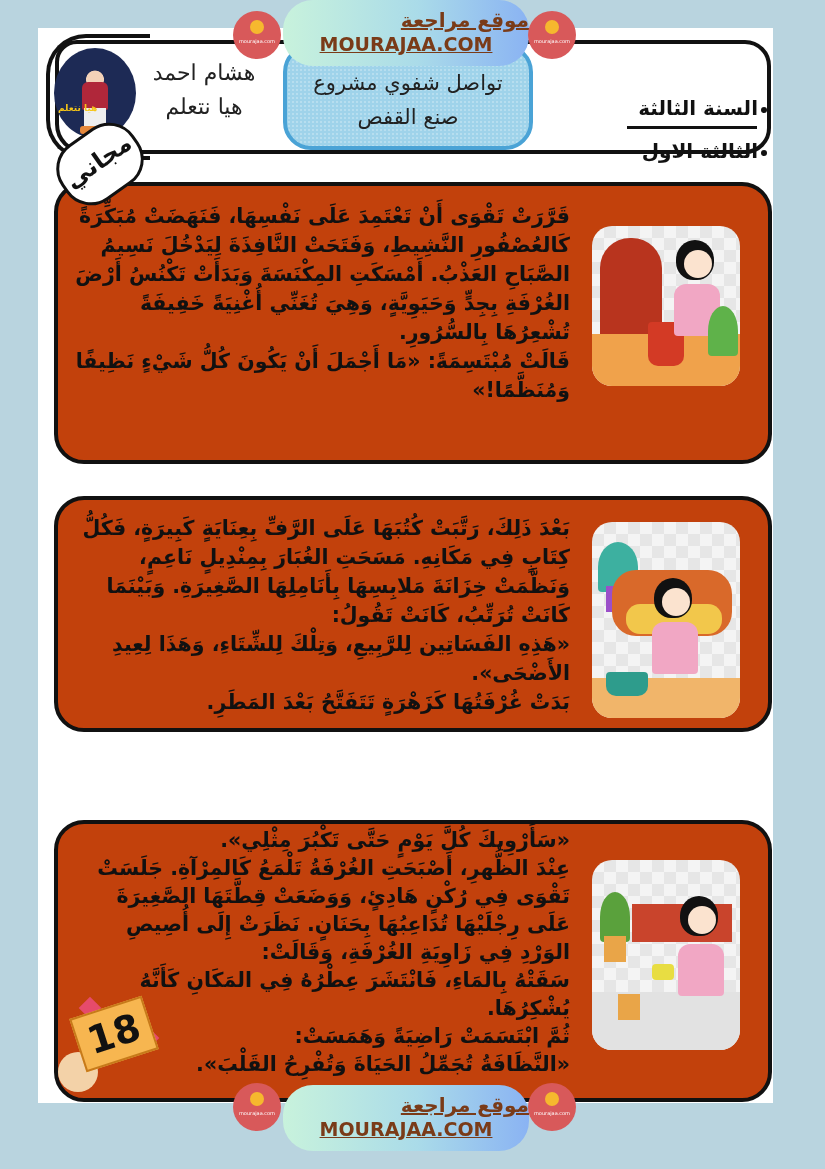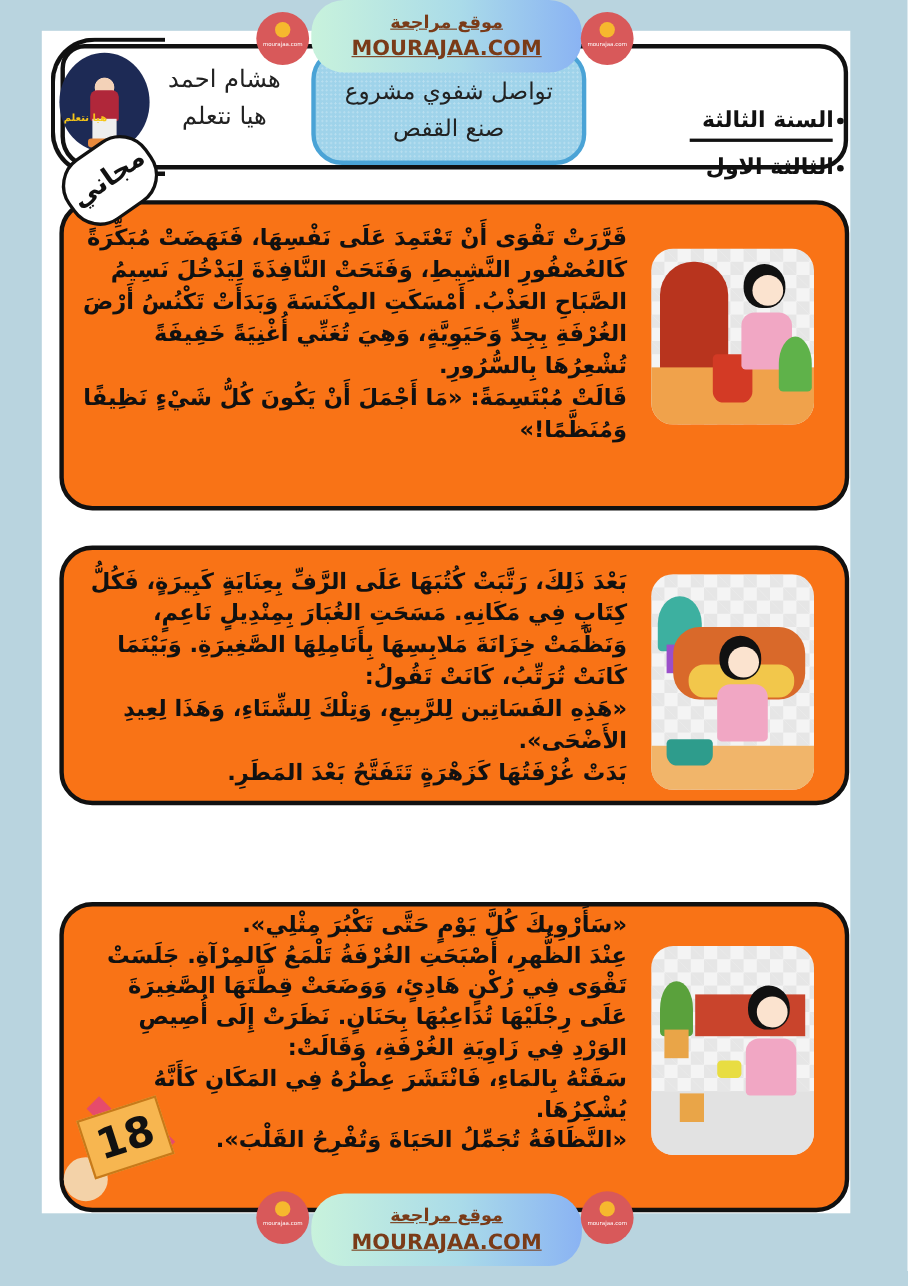--- a/index.html
+++ b/index.html
@@ -59,21 +59,21 @@
     position:absolute; left:56px; top:130px; width:82px; height:62px;
     transform:rotate(-35deg);
     border:3px solid #111; border-radius:30px;
     text-align:center; font-weight:bold; font-size:24px; line-height:56px;
     direction:rtl; color:#111; background:#fff;
   }
   
   .panel {
     position:absolute; left:54px; width:718px;
     border:4px solid #111; border-radius:30px; box-sizing:border-box;
-    background:#f97316;
+    background:#c2410c;
   }
   .panel-text {
     position:absolute; right:198px; left:12px;
     direction:rtl; text-align:right;
     font-weight:bold; font-size:20.5px; line-height:29px; color:#111;
   }
   .illus {
     position:absolute; right:28px; width:148px; height:160px;
     border-radius:20px; overflow:hidden;
     background-color:#f4f4f4;
@@ -104,21 +104,21 @@
   }
   .burst { position:absolute; width:16px; height:16px; background:#e64b6b; transform:rotate(45deg); }
   .holder { position:absolute; left:58px; top:1052px; width:40px; height:40px; border-radius:50%; background:#f3d2a8; }
   
   .badge {
     position:absolute; left:283px; width:246px; height:66px;
     border-radius:30px;
     background:linear-gradient(90deg,#c8f2dc 0%,#aadbe9 55%,#8ab3f3 100%);
     text-align:center; color:#7a3b18; font-weight:bold;
   }
-  .badge .b-ar { display:block; font-size:16px; line-height:24px; padding-top:8px; text-decoration:underline; }
+  .badge .b-ar { display:block; font-size:20px; line-height:24px; padding-top:8px; text-decoration:underline;text-align:right; }
   .badge .b-en { display:block; font-size:19px; line-height:24px; text-decoration:underline; font-family:"DejaVu Sans", sans-serif; }
   .dot-logo {
     position:absolute; width:48px; height:48px; border-radius:50%;
     background:#d8595a; text-align:center;
   }
   .dot-logo .dl-sun { position:absolute; left:17px; top:9px; width:14px; height:14px; border-radius:50%; background:#f6b82e; }
   .dot-logo .dl-text { position:absolute; left:0; right:0; top:27px; font-size:5px; color:#fff; line-height:6px; }
 </style>
 </head>
 <body>
@@ -186,20 +186,21 @@
     <div class="girl-face" style="left:70px;top:66px;"></div>
     <div class="bucket" style="left:14px;top:150px;width:42px;height:24px;background:#2e9c8c;"></div>
   </div>
 </div>
 
 <div class="panel" style="top:820px;height:282px;">
   <div class="panel-text" style="top:2px;line-height:28px;">
     <div>«سَأَرْوِيكَ كُلَّ يَوْمٍ حَتَّى تَكْبُرَ مِثْلِي».</div>
     <div>عِنْدَ الظُّهرِ، أَصْبَحَتِ الغُرْفَةُ تَلْمَعُ كَالمِرْآةِ. جَلَسَتْ تَقْوَى فِي رُكْنٍ هَادِئٍ، وَوَضَعَتْ قِطَّتَهَا الصَّغِيرَةَ عَلَى رِجْلَيْهَا تُدَاعِبُهَا بِحَنَانٍ. نَظَرَتْ إِلَى أُصِيصِ الوَرْدِ فِي زَاوِيَةِ الغُرْفَةِ، وَقَالَتْ:</div>
     <div>سَقَتْهُ بِالمَاءِ، فَانْتَشَرَ عِطْرُهُ فِي المَكَانِ كَأَنَّهُ يُشْكِرُهَا.</div>
+    <div>ثُمَّ ابْتَسَمَتْ رَاضِيَةً وَهَمَسَتْ:</div>
     <div>«النَّظَافَةُ تُجَمِّلُ الحَيَاةَ وَتُفْرِحُ القَلْبَ».</div>
   </div>
   <div class="illus" style="top:36px;height:190px;">
     <div class="tiles"></div>
     <div class="bench"></div>
     <div class="plant" style="left:8px;top:32px;background:#5aa13c;"></div>
     <div class="pot" style="left:12px;top:76px;background:#e9a548;"></div>
     <div class="girl-body" style="left:86px;top:84px;"></div>
     <div class="girl-head" style="left:88px;top:36px;"></div>
     <div class="girl-face" style="left:96px;top:46px;"></div>

